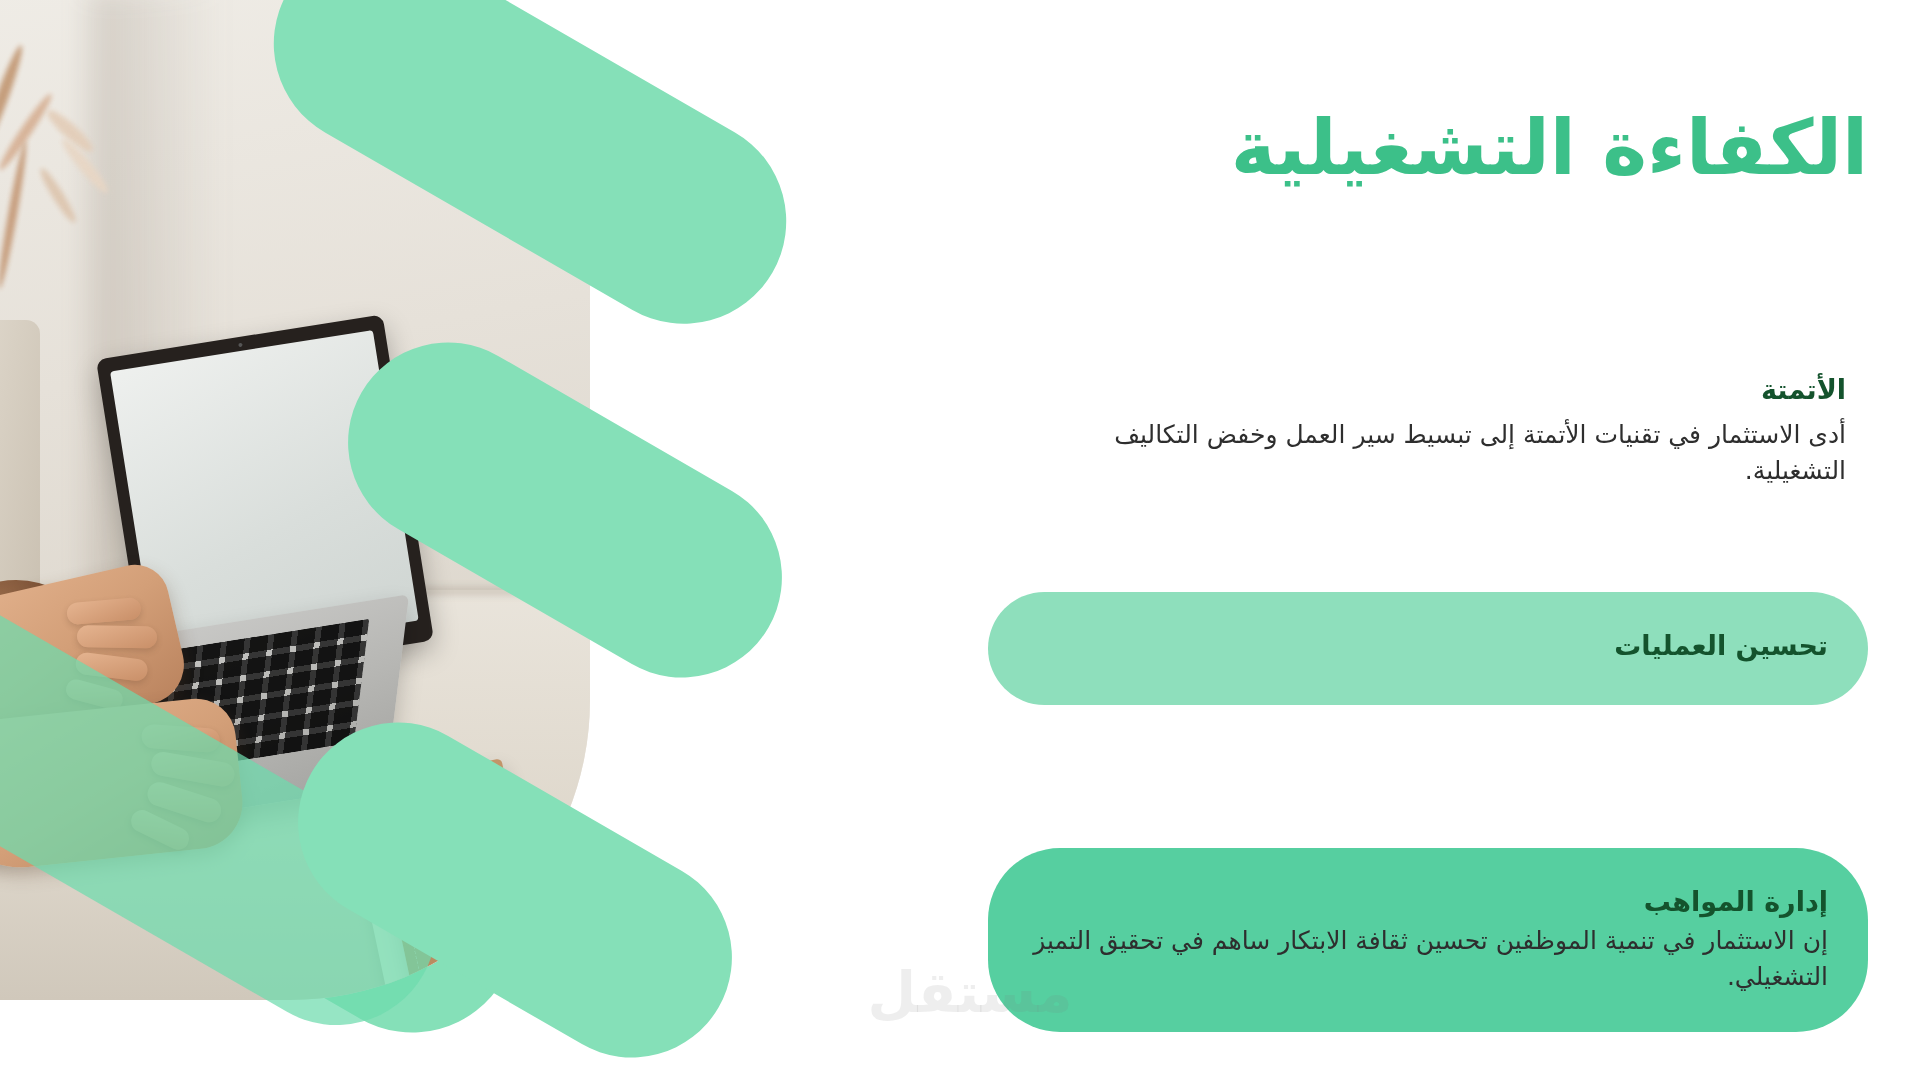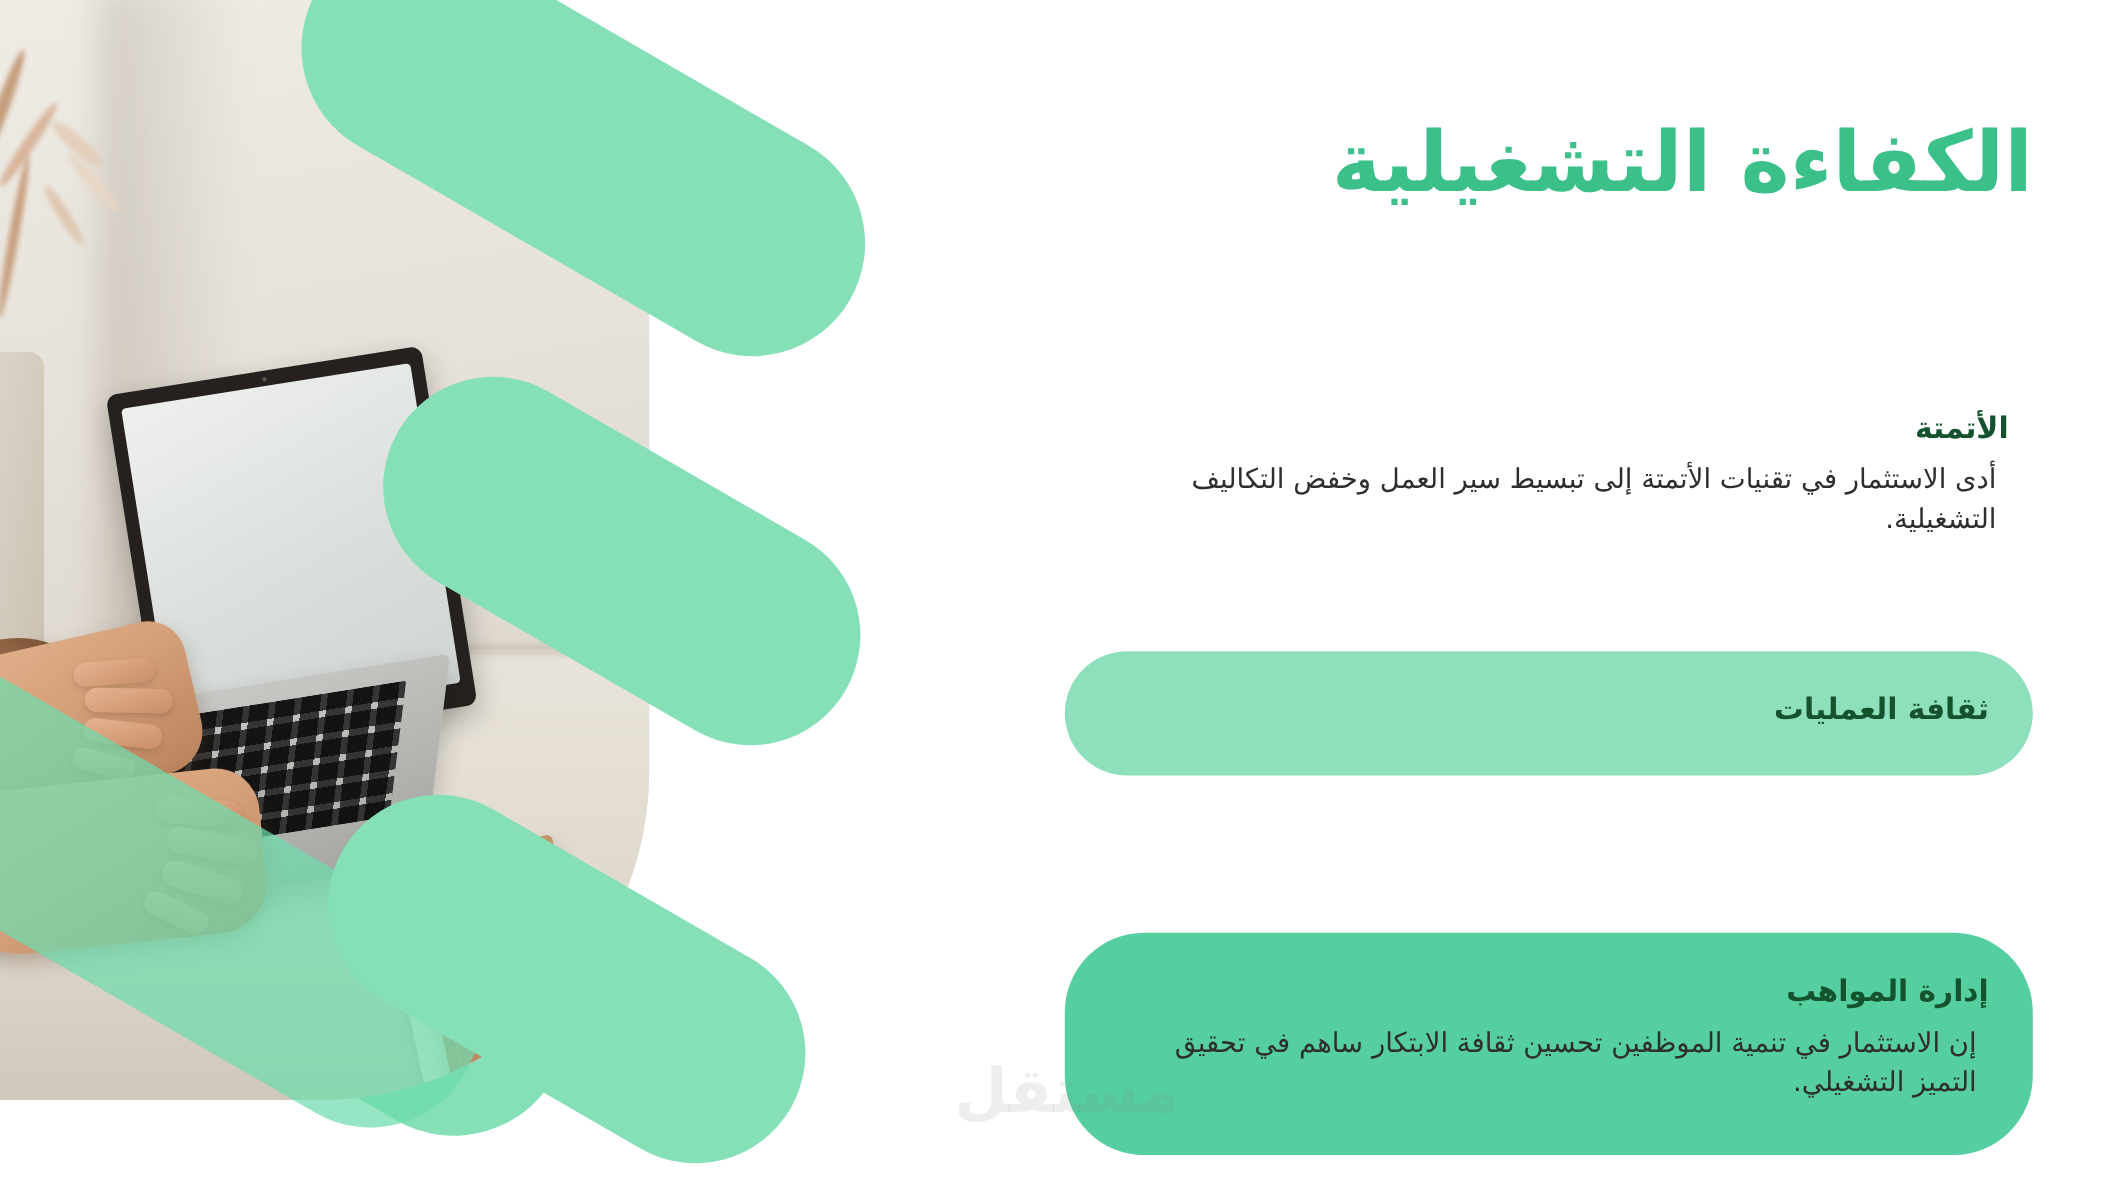--- a/index.html
+++ b/index.html
@@ -93,34 +93,34 @@
   .cap-front{position:absolute;width:700px;height:200px;left:-230px;top:700px;
       background:rgba(110,219,173,.72);border-radius:999px;transform:rotate(30deg);}
 
   
   .cap-right{position:absolute;background:#85E0B8;border-radius:999px;}
   .cap-r1{width:560px;height:205px;left:250px;top:30px;transform:rotate(30deg);}
   .cap-r2{width:470px;height:200px;left:330px;top:410px;transform:rotate(30deg);}
   .cap-r3{width:470px;height:200px;left:280px;top:790px;transform:rotate(30deg);}
 
   
-  .content{position:absolute;right:72px;top:0;width:880px;height:1080px;}
+  .content{position:absolute;right:52px;top:0;width:880px;height:1080px;}
 
   .slide-title{
     position:absolute;right:0;top:52px;width:880px;
     text-align:right;
     font-size:76px;line-height:1.18;font-weight:700;
     color:#3CC089;
     letter-spacing:0;
     direction:rtl;
   }
 
   .block{position:absolute;right:0;width:880px;direction:rtl;text-align:right;}
   .block-head{font-size:27px;font-weight:700;color:#14532d;margin:0 0 10px 0;line-height:1.3;}
-  .block-body{font-size:25px;font-weight:400;color:#2e2e2e;line-height:1.42;margin:11px;}
+  .block-body{font-size:25px;font-weight:400;color:#2e2e2e;line-height:1.42;margin:0;}
 
   
   #block-automation{top:372px;padding:0 22px 0 0;}
   #block-automation .block-body{padding-left:60px;}
 
   
   #block-process{
     top:592px;left:auto;right:0;width:880px;
     background:#8EDFBC;border-radius:72px;
     padding:36px 40px 38px 40px;box-sizing:border-box;
@@ -210,21 +210,21 @@
   <div class="content">
 
     <h1 class="slide-title">الكفاءة التشغيلية</h1>
 
     <section class="block" id="block-automation">
       <h2 class="block-head">الأتمتة</h2>
       <p class="block-body">أدى الاستثمار في تقنيات الأتمتة إلى تبسيط سير العمل وخفض التكاليف التشغيلية.</p>
     </section>
 
     <section class="block" id="block-process">
-      <h2 class="block-head">ثقافة العمليات</h2>
+      <h2 class="block-head">تحسين العمليات</h2>
     </section>
 
     <section class="block" id="block-talent">
       <h2 class="block-head">إدارة المواهب</h2>
       <p class="block-body">إن الاستثمار في تنمية الموظفين تحسين ثقافة الابتكار ساهم في تحقيق التميز التشغيلي.</p>
     </section>
   </div>
 
   <div class="watermark">
     <div class="wm-ar">مستقل</div>

